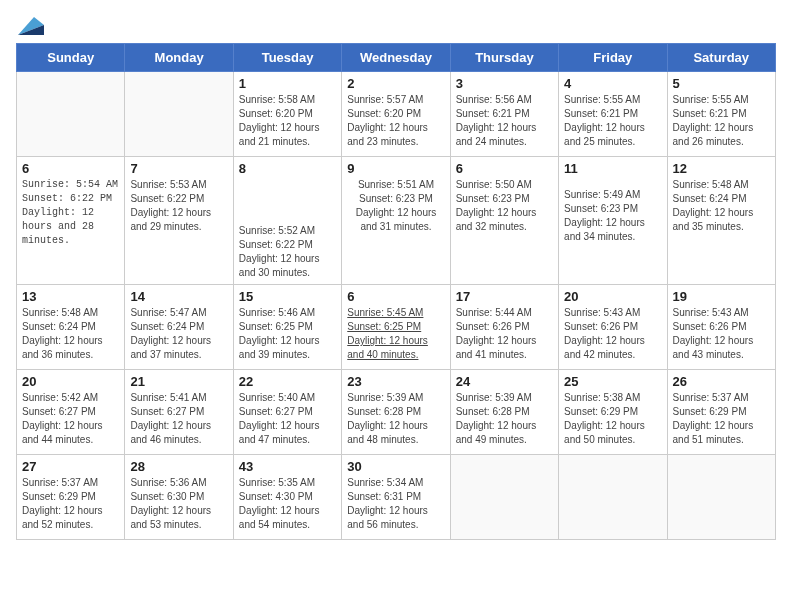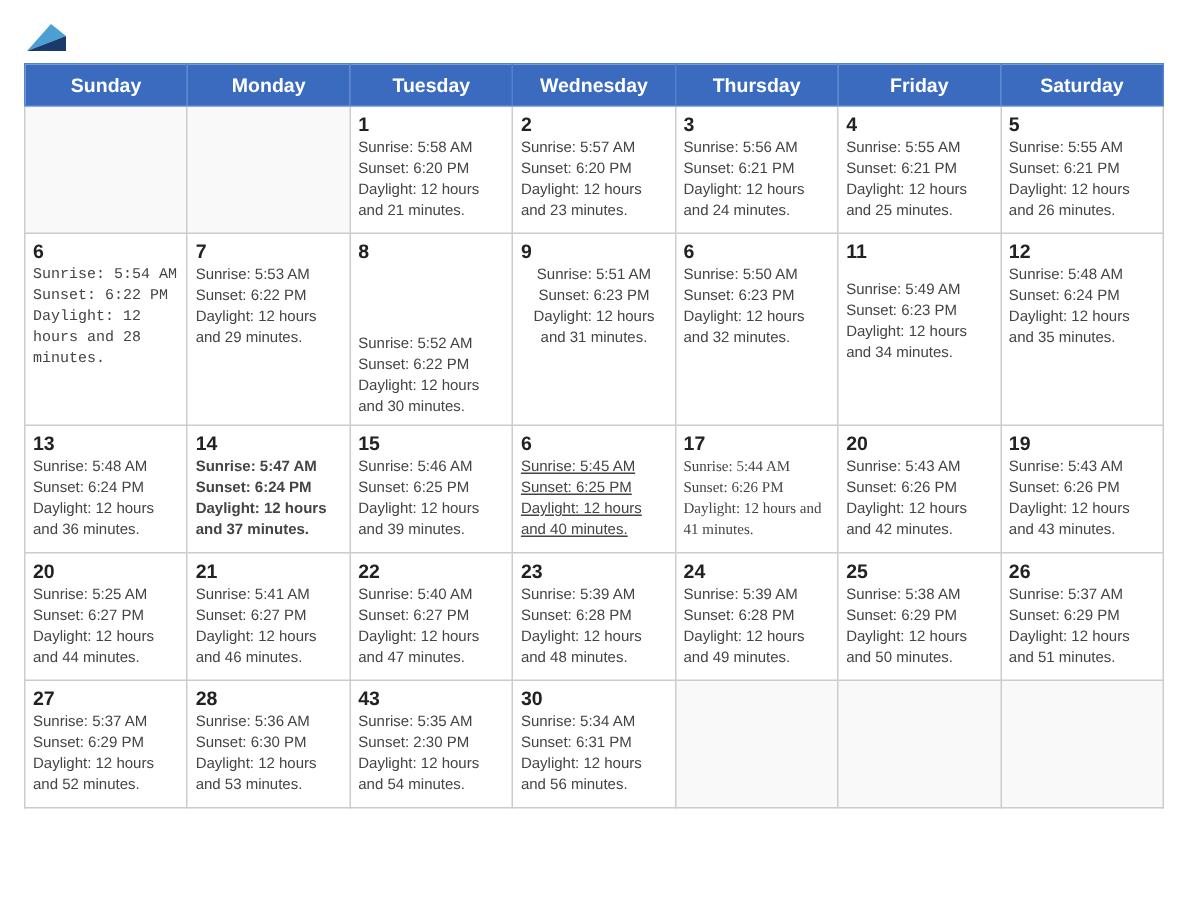--- a/index.html
+++ b/index.html
@@ -191,59 +191,59 @@
       </tr>
       <tr>
         <td>
           <span class="day-number">13</span>
           <div class="day-info" style="white-space: pre-line;">Sunrise: 5:48 AM
 Sunset: 6:24 PM
 Daylight: 12 hours and 36 minutes.</div>
         </td>
         <td>
           <span class="day-number">14</span>
-          <div class="day-info" style="white-space: pre-line; font-weight: bold;">Sunrise: 5:47 AM
+          <div class="day-info" style="white-space: pre-line;">Sunrise: 5:47 AM
 Sunset: 6:24 PM
 Daylight: 12 hours and 37 minutes.</div>
         </td>
         <td>
           <span class="day-number">15</span>
           <div class="day-info" style="white-space: pre-line;">Sunrise: 5:46 AM
 Sunset: 6:25 PM
 Daylight: 12 hours and 39 minutes.</div>
         </td>
         <td>
           <span class="day-number">6</span>
           <div class="day-info" style="white-space: pre-line; text-decoration: underline;">Sunrise: 5:45 AM
 Sunset: 6:25 PM
 Daylight: 12 hours and 40 minutes.</div>
         </td>
         <td>
           <span class="day-number">17</span>
-          <div class="day-info" style="white-space: pre-line; font-family: Liberation Serif, serif;">Sunrise: 5:44 AM
+          <div class="day-info" style="white-space: pre-line;">Sunrise: 5:44 AM
 Sunset: 6:26 PM
 Daylight: 12 hours and 41 minutes.</div>
         </td>
         <td>
           <span class="day-number">20</span>
           <div class="day-info" style="white-space: pre-line;">Sunrise: 5:43 AM
 Sunset: 6:26 PM
 Daylight: 12 hours and 42 minutes.</div>
         </td>
         <td>
           <span class="day-number">19</span>
           <div class="day-info" style="white-space: pre-line;">Sunrise: 5:43 AM
 Sunset: 6:26 PM
 Daylight: 12 hours and 43 minutes.</div>
         </td>
       </tr>
       <tr>
         <td>
           <span class="day-number">20</span>
-          <div class="day-info" style="white-space: pre-line;">Sunrise: 5:25 AM
+          <div class="day-info" style="white-space: pre-line;">Sunrise: 5:42 AM
 Sunset: 6:27 PM
 Daylight: 12 hours and 44 minutes.</div>
         </td>
         <td>
           <span class="day-number">21</span>
           <div class="day-info" style="white-space: pre-line;">Sunrise: 5:41 AM
 Sunset: 6:27 PM
 Daylight: 12 hours and 46 minutes.</div>
         </td>
         <td>
@@ -286,21 +286,21 @@
         </td>
         <td>
           <span class="day-number">28</span>
           <div class="day-info" style="white-space: pre-line;">Sunrise: 5:36 AM
 Sunset: 6:30 PM
 Daylight: 12 hours and 53 minutes.</div>
         </td>
         <td>
           <span class="day-number">43</span>
           <div class="day-info" style="white-space: pre-line;">Sunrise: 5:35 AM
-Sunset: 2:30 PM
+Sunset: 4:30 PM
 Daylight: 12 hours and 54 minutes.</div>
         </td>
         <td>
           <span class="day-number">30</span>
           <div class="day-info" style="white-space: pre-line;">Sunrise: 5:34 AM
 Sunset: 6:31 PM
 Daylight: 12 hours and 56 minutes.</div>
         </td>
         <td class="empty"></td>
         <td class="empty"></td>

